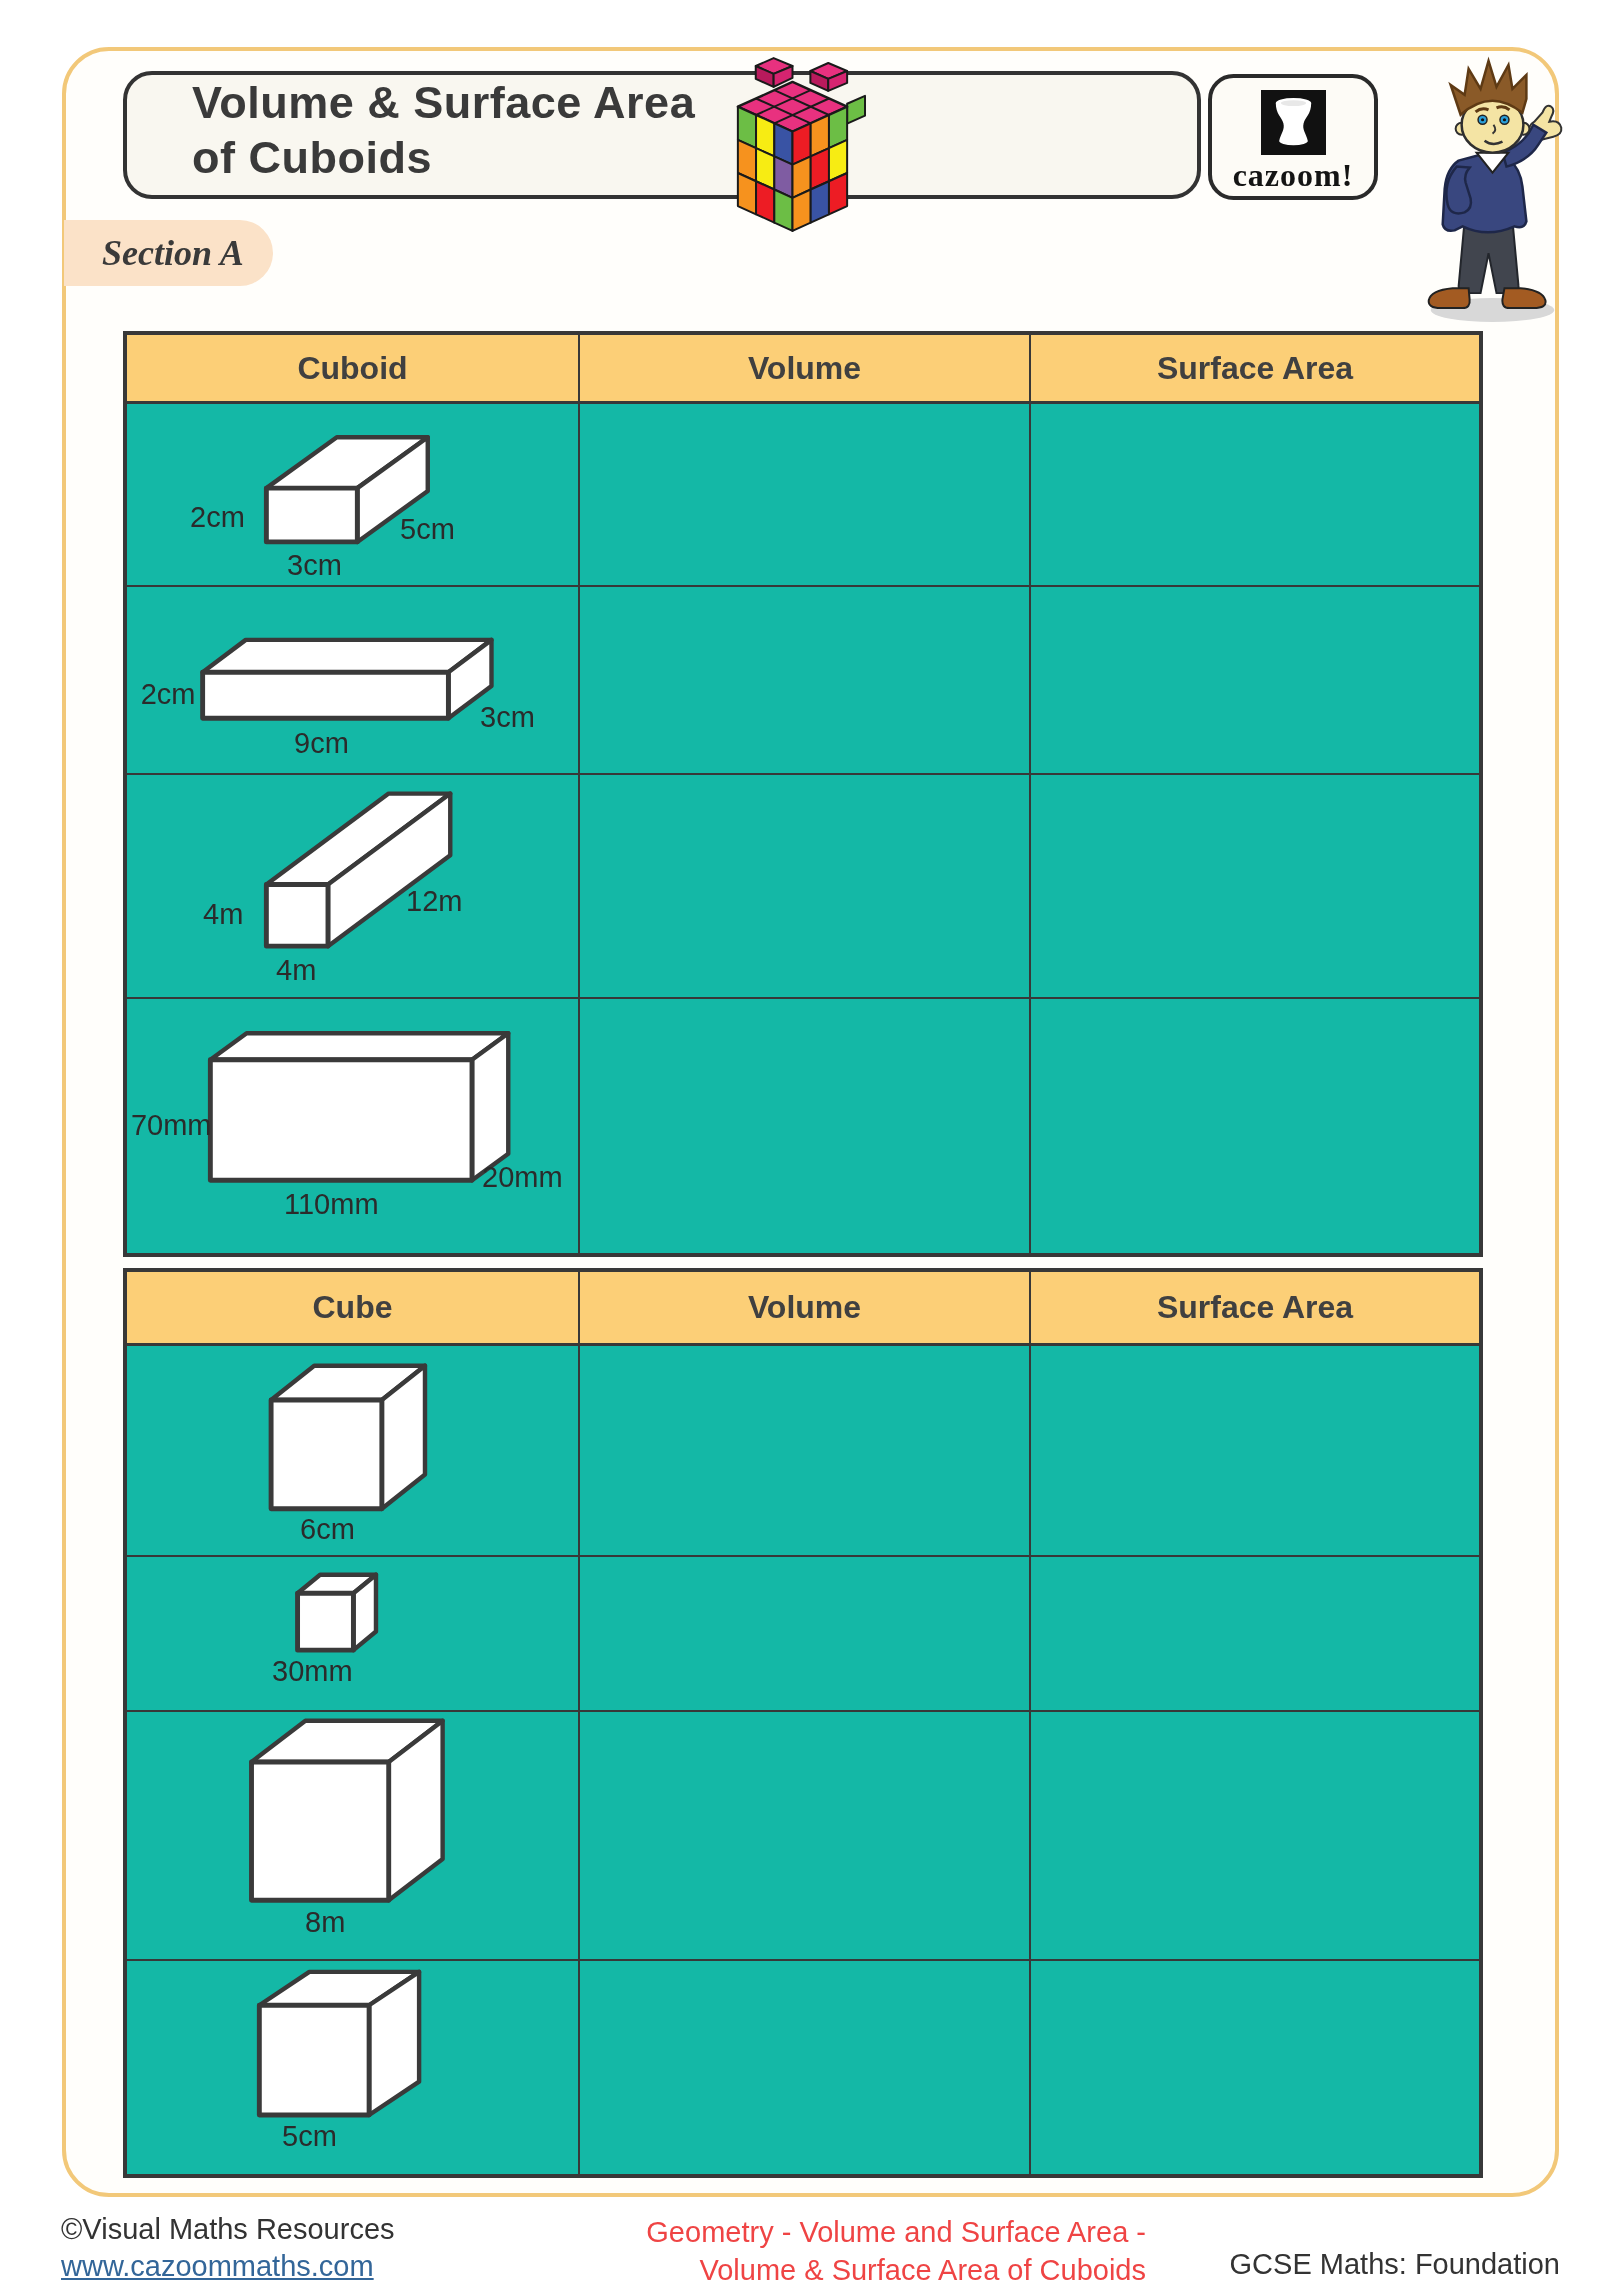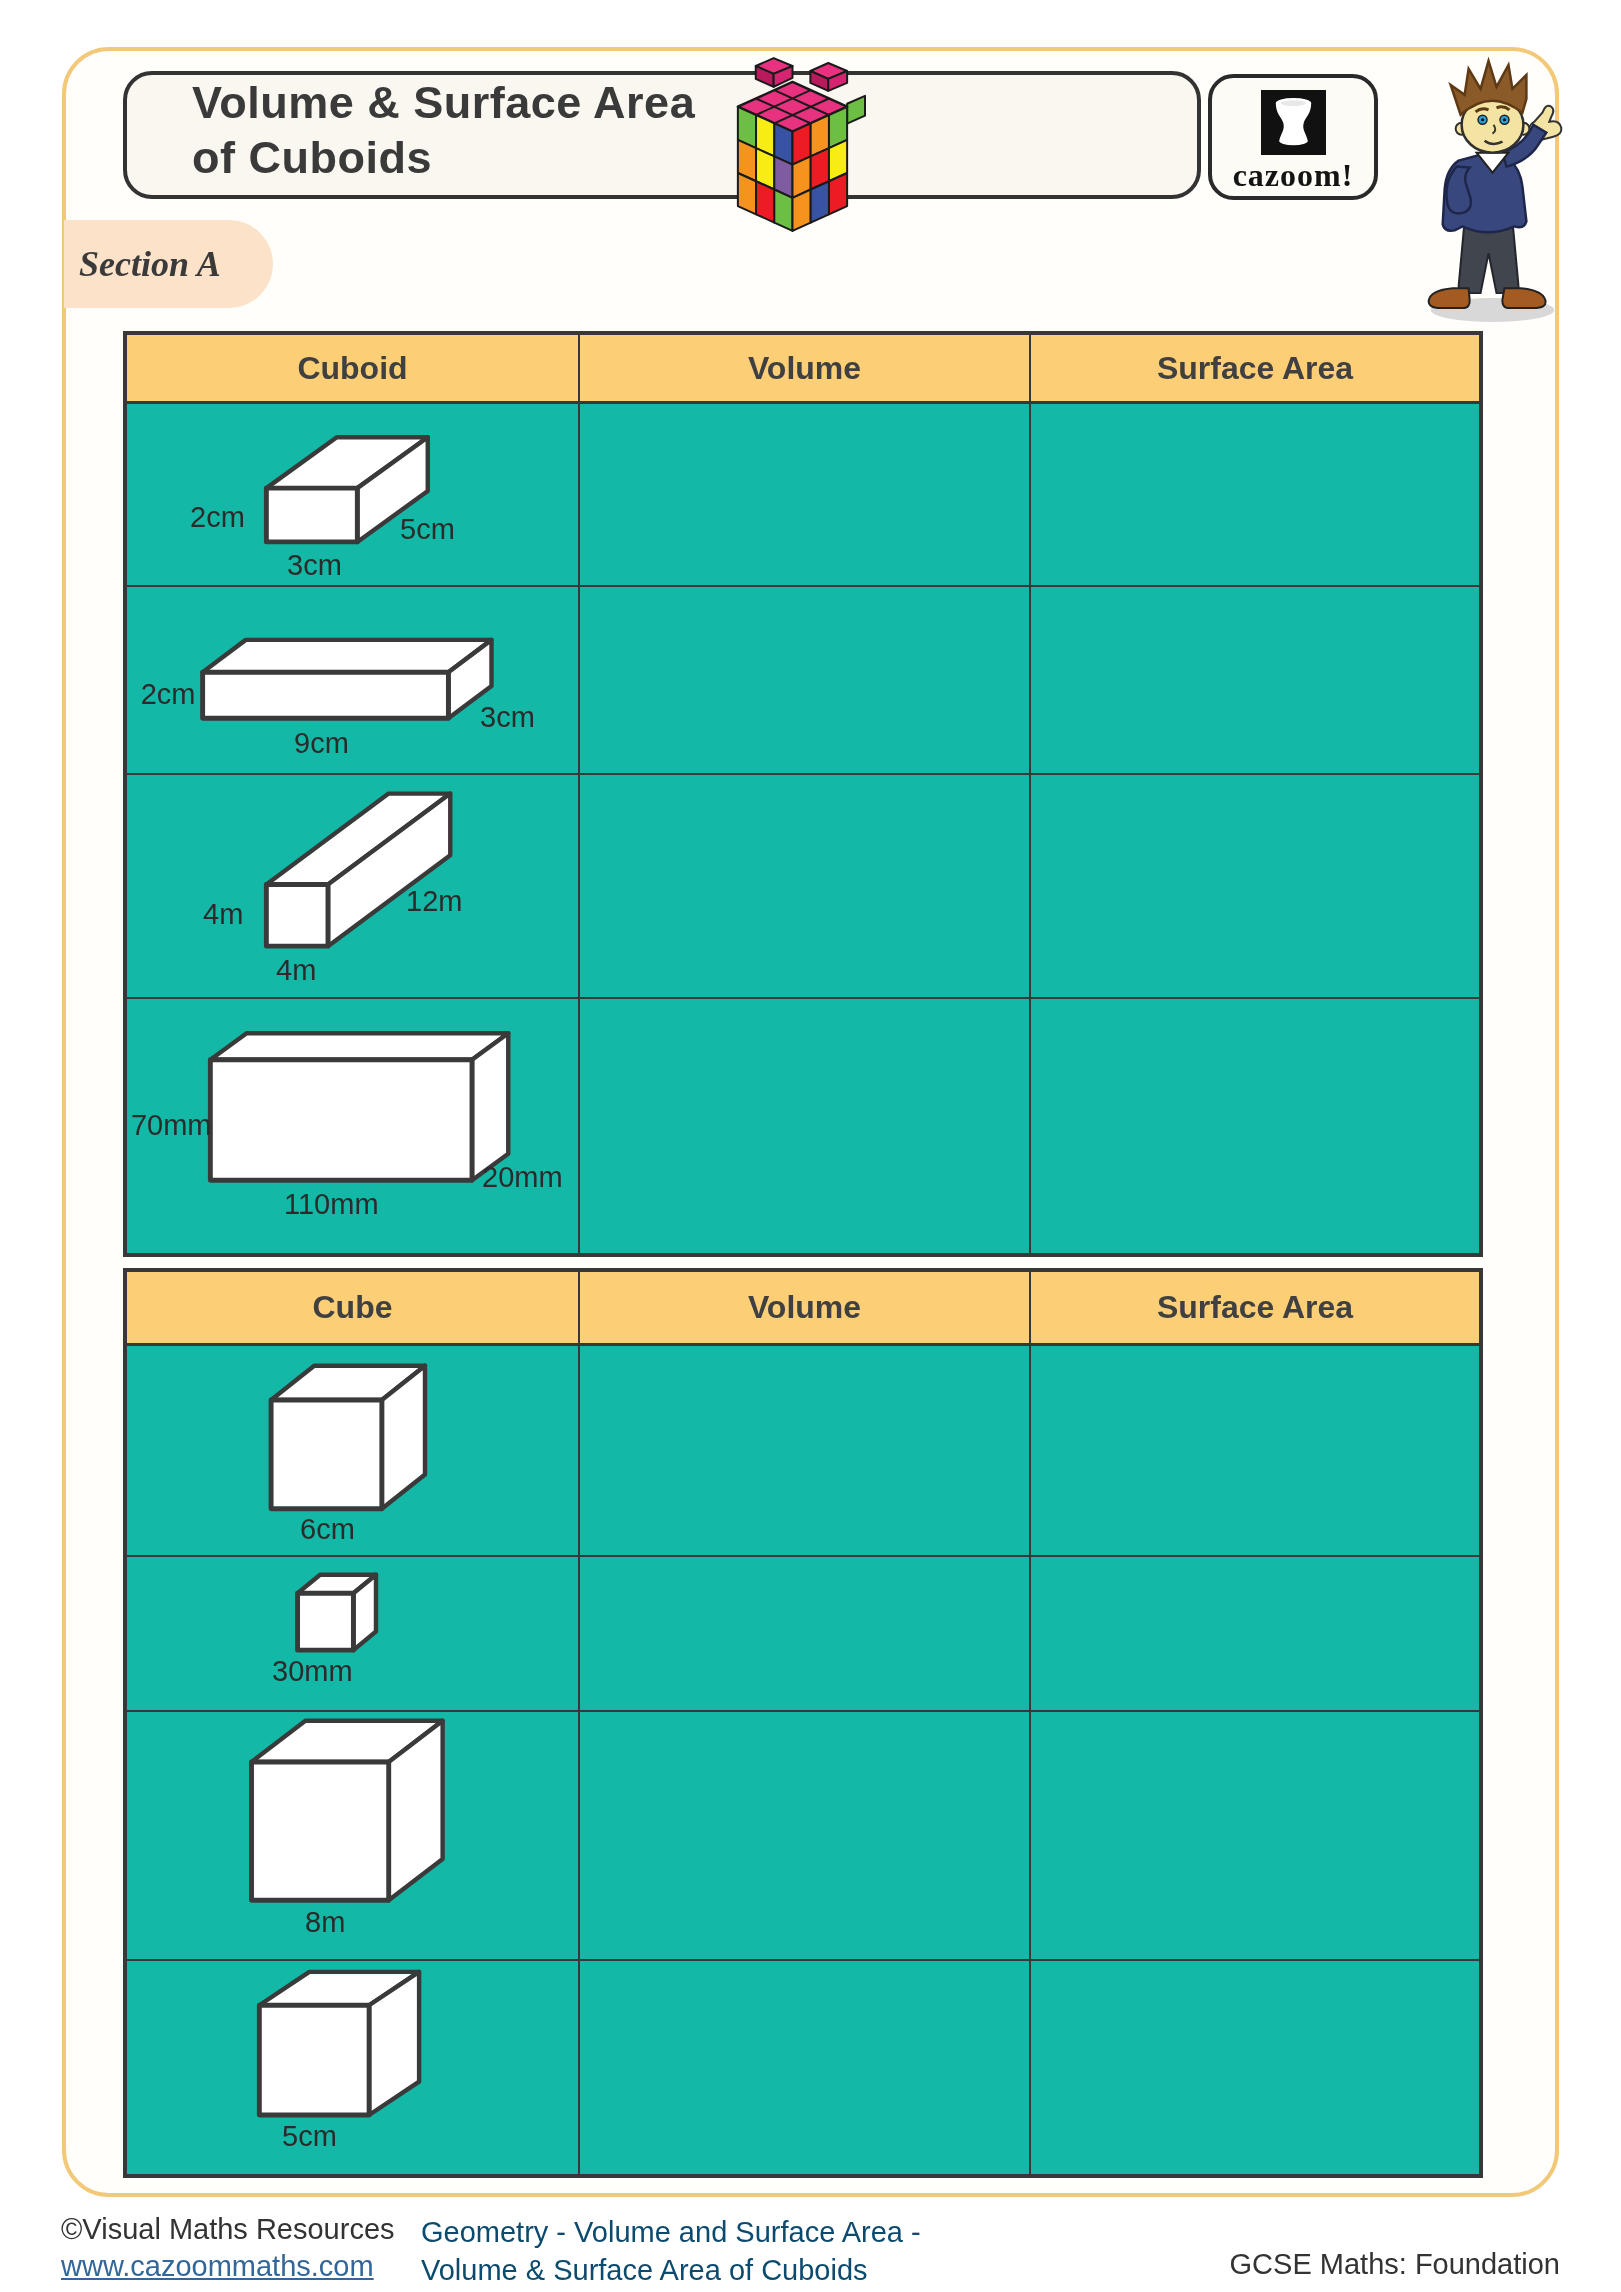--- a/index.html
+++ b/index.html
@@ -21,23 +21,23 @@
   .cube-art { position:absolute; left:718px; top:44px; width:149px; height:194px; }
   .logo-box {
     position:absolute; left:1208px; top:74px; width:170px; height:126px;
     background:#FDFBF6; border:4.9px solid #2a2a2a; border-radius:25.5px;
     display:flex; flex-direction:column; align-items:center; padding-top:12px;
   }
   .logo-drum { width:65px; height:65px; background:#111; display:flex; align-items:center; justify-content:center; }
   .logo-text { font-family:"Liberation Serif", serif; font-weight:900; font-size:32px; color:#141414; margin-top:2px; letter-spacing:1px; }
   .mascot { position:absolute; left:1392px; top:49px; width:211px; height:279px; }
   .section-tab {
-    position:absolute; left:64px; top:220px; width:209px; height:88px;
+    position:absolute; left:64px; top:220px; width:209px; height:66px;
     background:#FBE2C8; border-radius:0 45px 45px 0;
-    display:flex; align-items:center; padding-left:15px;
+    display:flex; align-items:center; padding-left:38px;
   }
   .section-text { font-family:"Liberation Serif", serif; font-style:italic; font-weight:bold; font-size:36px; color:#3a3a3a; }
 
   .tbl {
     position:absolute; left:123px; width:1360px; background:#ffffff;
     border:4.9px solid #383838; display:grid; grid-template-columns:453px 451px 1fr;
   }
   #tbl1 { top:331px; height:926px; grid-template-rows:69px 183px 188px 224px 1fr; }
   #tbl2 { top:1268px; height:910px; grid-template-rows:74px 211px 155px 249px 1fr; }
   .cell { border-right:2.9px solid #383838; border-bottom:2.9px solid #383838; position:relative; background:#14b8a6; }
@@ -48,21 +48,21 @@
     font-weight:bold; font-size:32px; color:#404040; border-bottom:3.9px solid #383838;
   }
   .diagram svg { position:absolute; left:0; top:0; }
   .dim-label { position:absolute; font-size:29px; color:#2b2b2b; white-space:nowrap; }
 
   .shape { fill:#ffffff; stroke:#3a3a3a; stroke-width:5; stroke-linejoin:round; }
   .shape.back { stroke-width:4.5; }
 
   .footer-left { position:absolute; left:61px; top:2213px; font-size:29px; color:#333; }
   .footer-link { position:absolute; left:61px; top:2250px; font-size:29px; color:#336699; text-decoration:underline; }
-  .footer-center { position:absolute; left:421px; top:2213px; width:725px; text-align:left; font-size:29px; color:#0c4a6e; line-height:38px; }
+  .footer-center { position:absolute; left:421px; top:2213px; width:725px; text-align:right; font-size:29px; color:#ef4444; line-height:38px; }
   .footer-right { position:absolute; right:61px; top:2248px; font-size:29px; color:#333; }
 </style>
 </head>
 <body>
 
 <div class="frame"></div>
 
 <div class="title-box">
   <div class="title-line">Volume &amp; Surface Area</div>
   <div class="title-line">of Cuboids</div>

